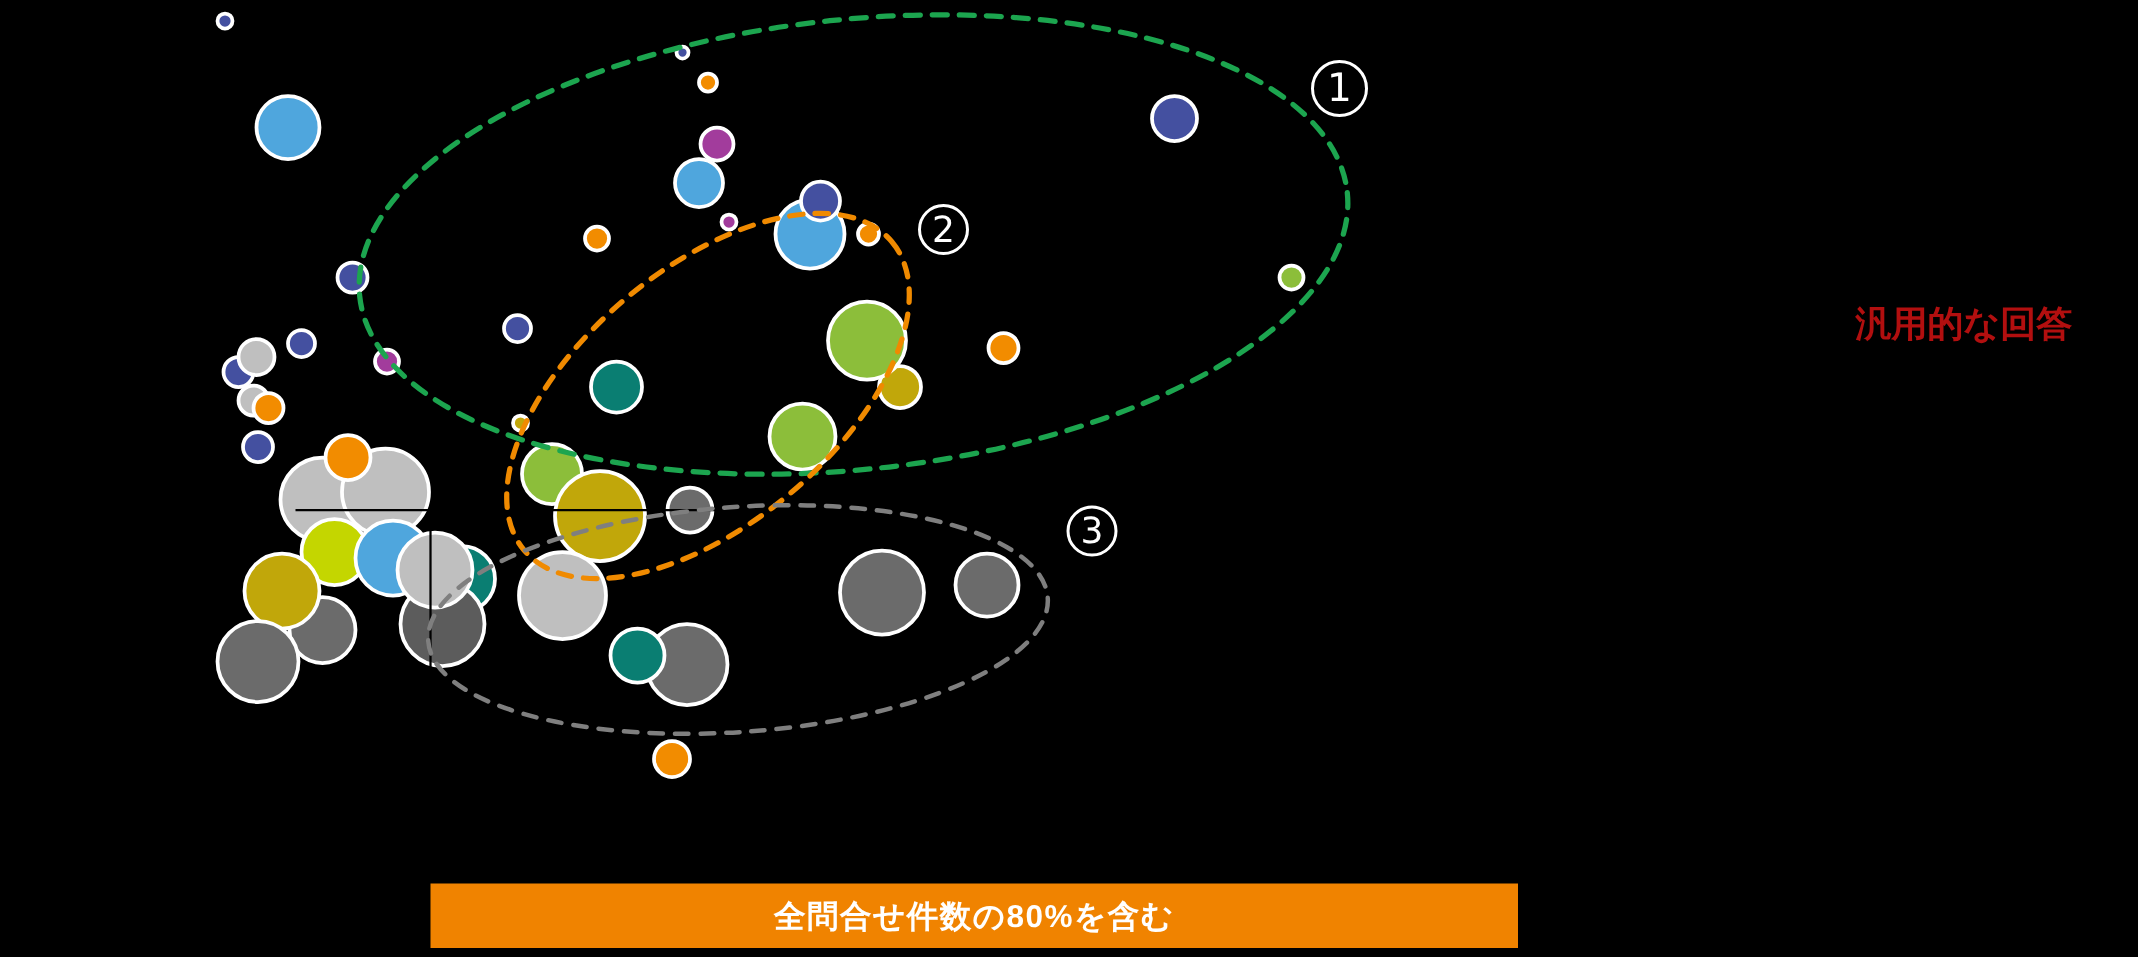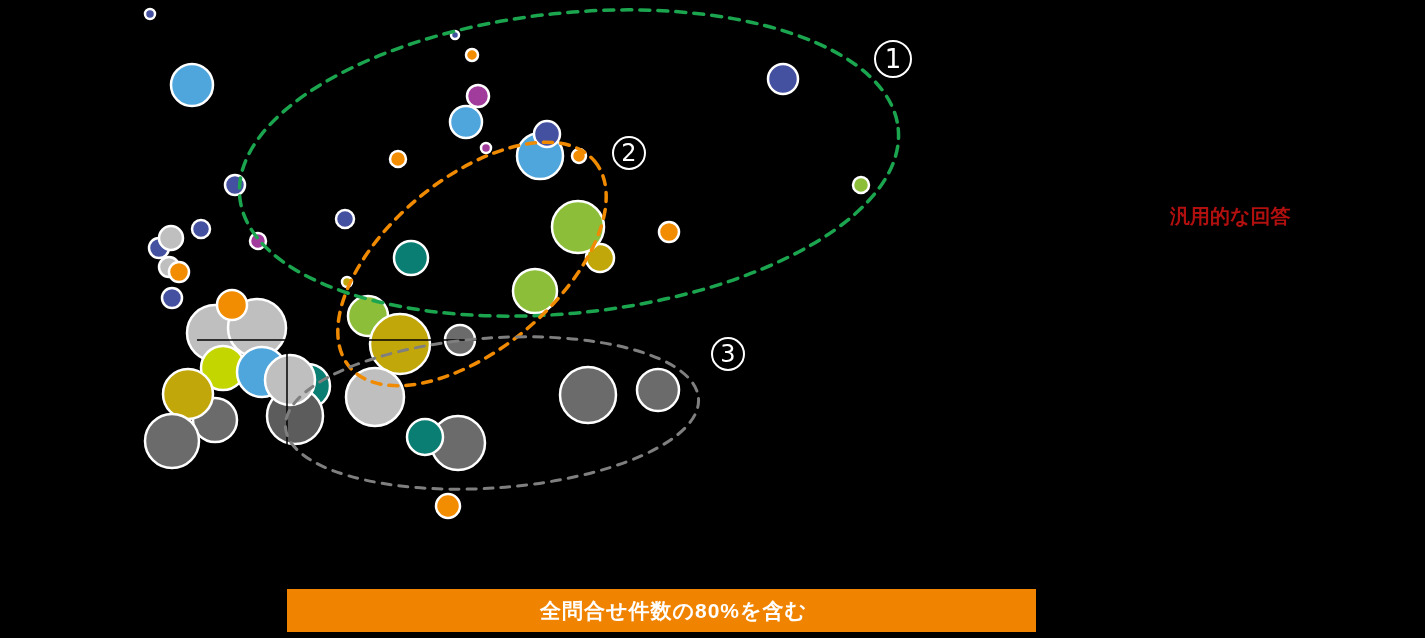--- a/index.html
+++ b/index.html
@@ -9,27 +9,27 @@
   }
   svg.chart{position:absolute;left:0;top:0}
   .badge{
     position:absolute;transform:translate(-50%,-50%);
     border:2.5px solid #ffffff;border-radius:50%;
     display:flex;align-items:center;justify-content:center;
     color:#ffffff;box-sizing:border-box;
     font-family:"DejaVu Sans",sans-serif;
   }
   .legend{
-    position:absolute;left:1170px;top:201px;
-    font-weight:bold;font-size:20px;line-height:31px;white-space:nowrap;
+    position:absolute;left:1237px;top:201px;
+    font-weight:bold;font-size:24px;line-height:31px;white-space:nowrap;
   }
   .banner{
     position:absolute;left:287px;top:589px;width:725px;height:43px;
     display:flex;align-items:center;justify-content:center;
-    font-weight:bold;font-size:21px;letter-spacing:1px;padding-left:24px;
+    font-weight:bold;font-size:21px;letter-spacing:1px;
   }
 </style>
 </head>
 <body style="background: rgb(0, 0, 0);">
 
 <svg class="chart" width="1425" height="638" viewBox="0 0 1425 638">
     <circle cx="150" cy="14" r="5" fill="#4450A0" stroke="#FFFFFF" stroke-width="2.5"></circle>
     <circle cx="192" cy="85" r="21" fill="#4FA6DD" stroke="#FFFFFF" stroke-width="2.5"></circle>
     <circle cx="235" cy="185" r="10" fill="#4450A0" stroke="#FFFFFF" stroke-width="2.5"></circle>
     <circle cx="159" cy="248" r="10" fill="#4450A0" stroke="#FFFFFF" stroke-width="2.5"></circle>

